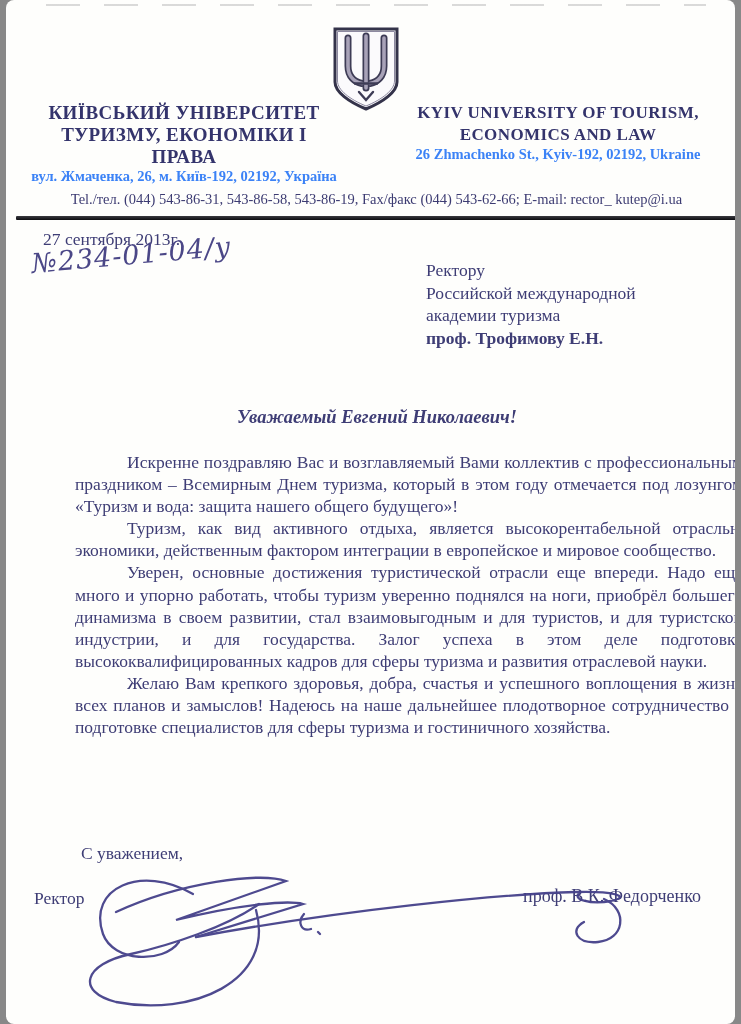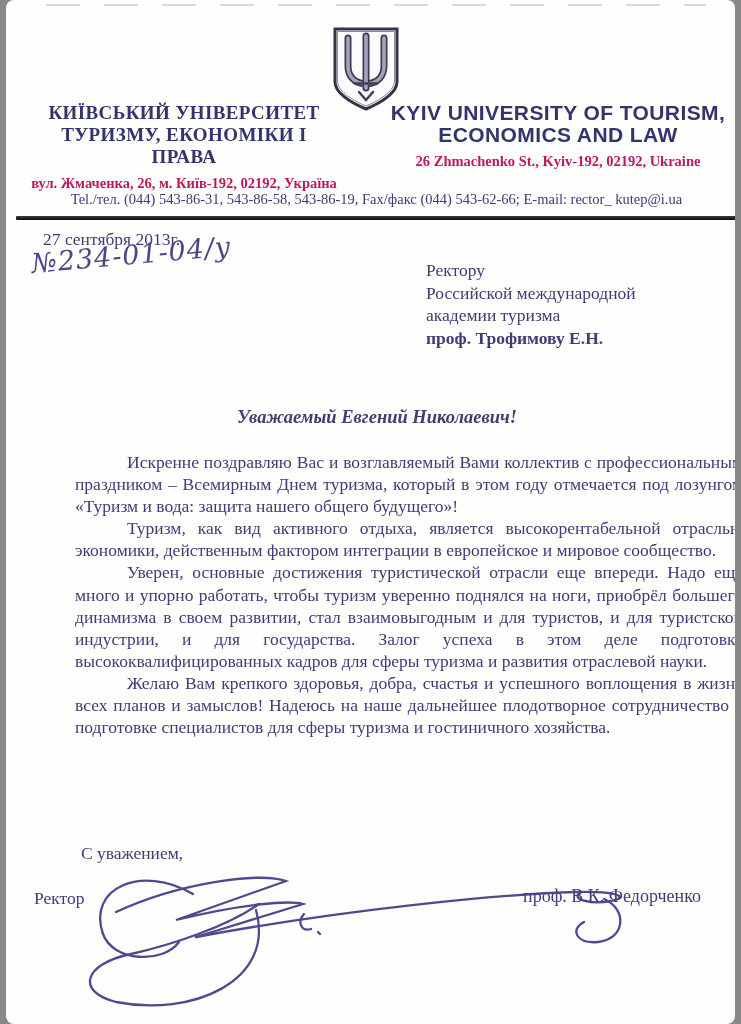--- a/index.html
+++ b/index.html
@@ -16,22 +16,22 @@
   .scan-line-top{
     position:absolute;top:4px;left:40px;width:660px;height:2px;
     background:repeating-linear-gradient(90deg,#c6c6c6 0 34px,transparent 34px 58px);
     opacity:.65;
   }
   
   .emblem{position:absolute;left:322px;top:26px;width:76px;height:87px;}
   .uni-ua{position:absolute;left:22px;top:102px;width:312px;text-align:center;color:#34346c;}
   .uni-en{position:absolute;left:378px;top:102px;width:348px;text-align:center;color:#34346c;}
   .uni-name{font-weight:bold;font-size:19px;line-height:22px;letter-spacing:.4px;}
-  .uni-en .uni-name{font-size:21px;font-family:Liberation Sans, sans-serif;}
-  .uni-addr{margin-top:7px;font-weight:bold;font-size:14.5px;color:#be185d;}
+  .uni-en .uni-name{font-size:17px;font-family:Liberation Serif, serif;}
+  .uni-addr{font-weight:bold;font-size:14.5px;color:#3b82f6;}
   .contact{position:absolute;left:0;top:191px;width:741px;text-align:center;
     font-size:14.5px;color:#3c3b72;}
   .rule{position:absolute;left:10px;top:216px;width:721px;height:4px;
     background:linear-gradient(#3a3a40,#0c0c10);border-radius:1px;}
   
   .date{position:absolute;left:37px;top:229px;font-size:17.5px;}
   .refnum{
     position:absolute;left:24px;top:248px;
     font-size:27px;font-style:italic;letter-spacing:1px;
     color:#4b4787;transform:rotate(-5deg);transform-origin:left top;

